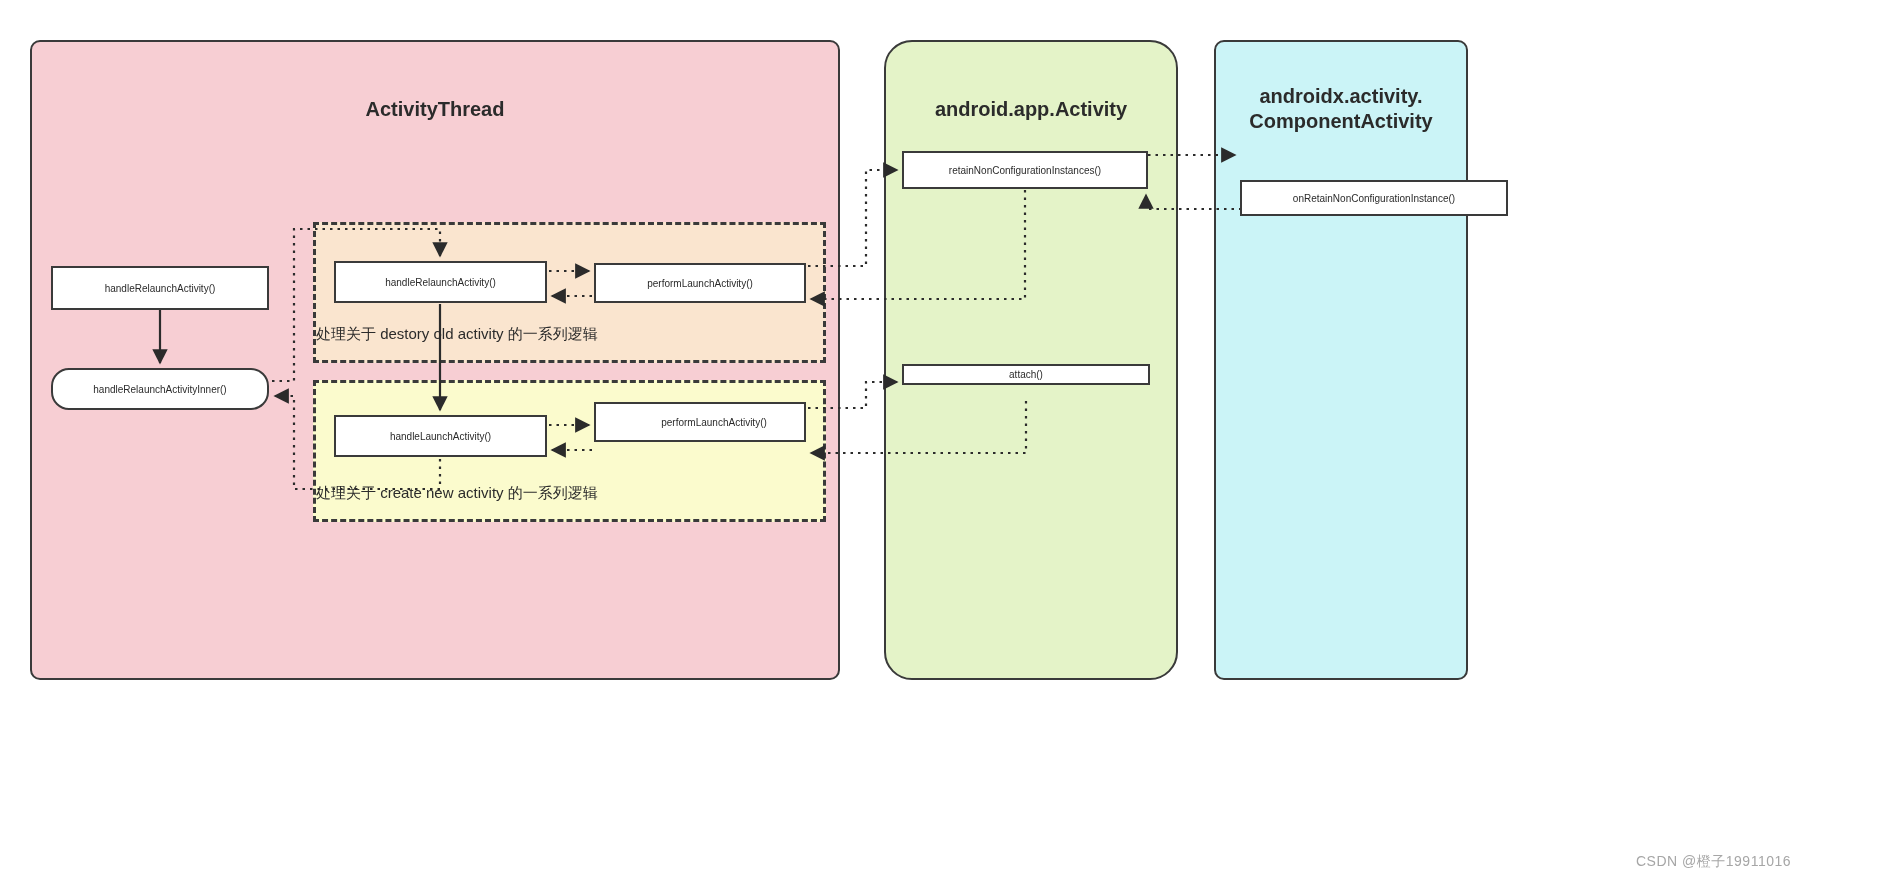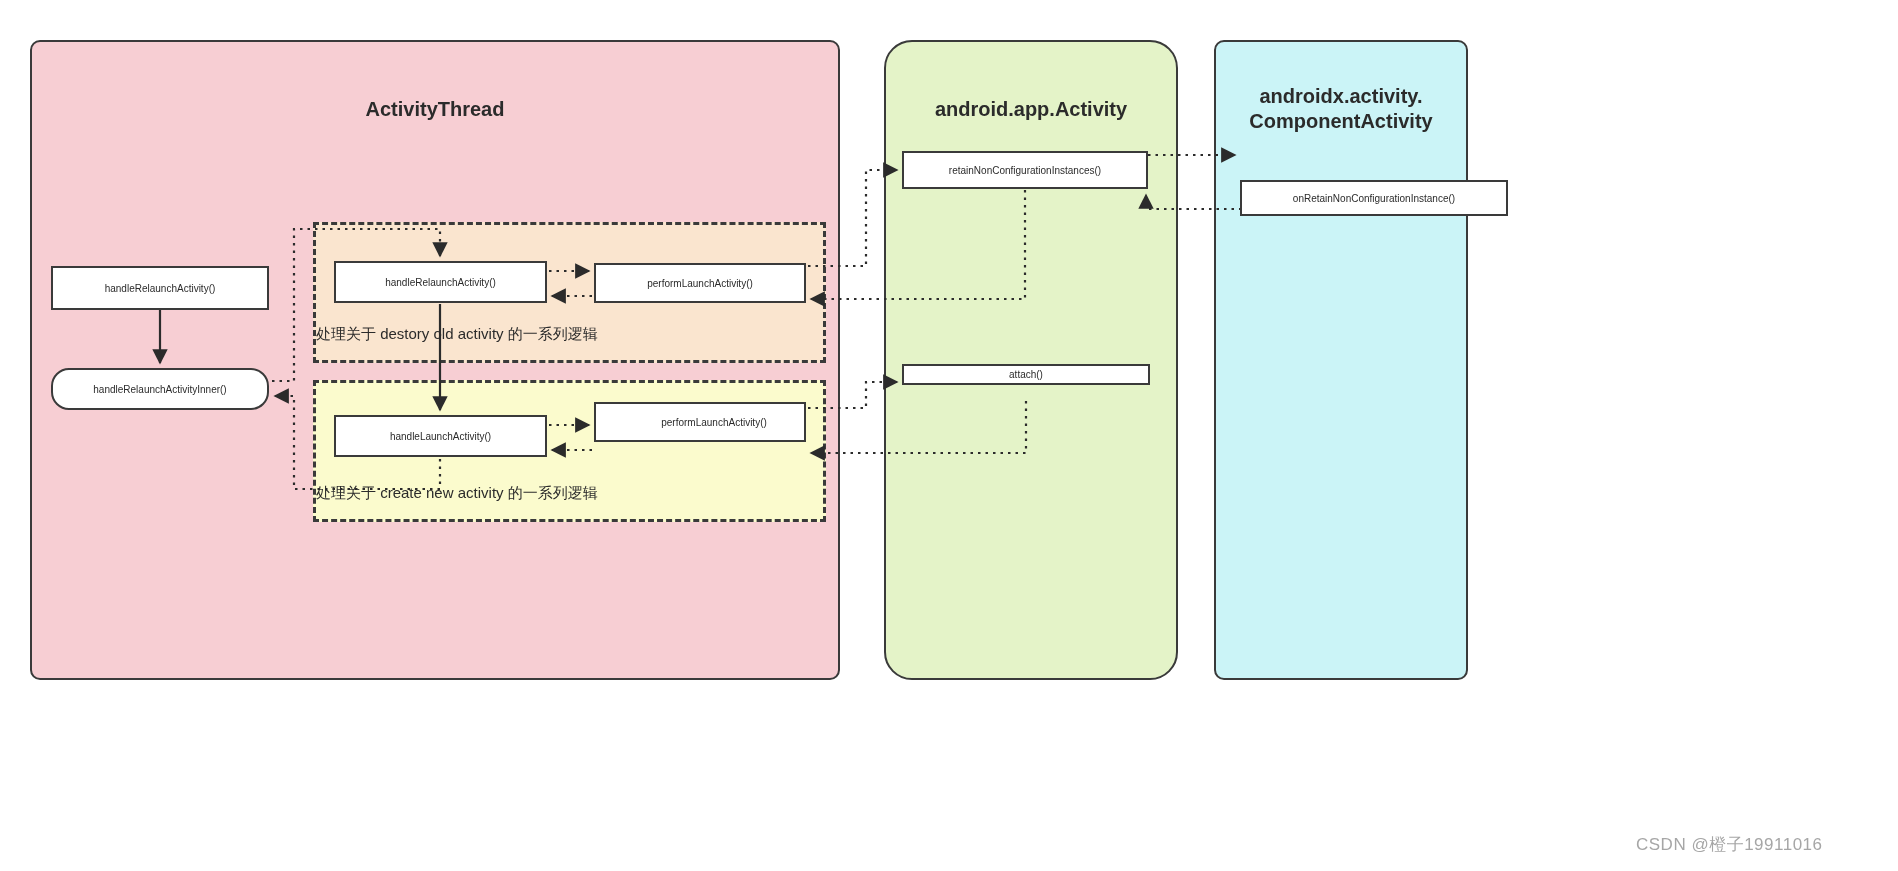--- a/index.html
+++ b/index.html
@@ -61,24 +61,25 @@
     display: flex;
     align-items: center;
     justify-content: center;
     font-size: 10px;
     color: #2b2b2b;
     text-align: center;
     white-space: nowrap;
   }
   .watermark {
     position: absolute;
-    font-size: 17px;
+    font-size: 14px;
     color: #a6a6a6;
     letter-spacing: 0.5px;
     white-space: nowrap;
+    margin-top: 20px;
   }
 </style>
 </head>
 <body>
 
 <div id="stage">
 
   <div class="lane" id="lane-0" style="left: 30px; top: 40px; width: 810px; height: 640px; background: rgb(247, 206, 211);">
     <div class="lane-title" style="top: 55px;">ActivityThread</div>
   </div>

